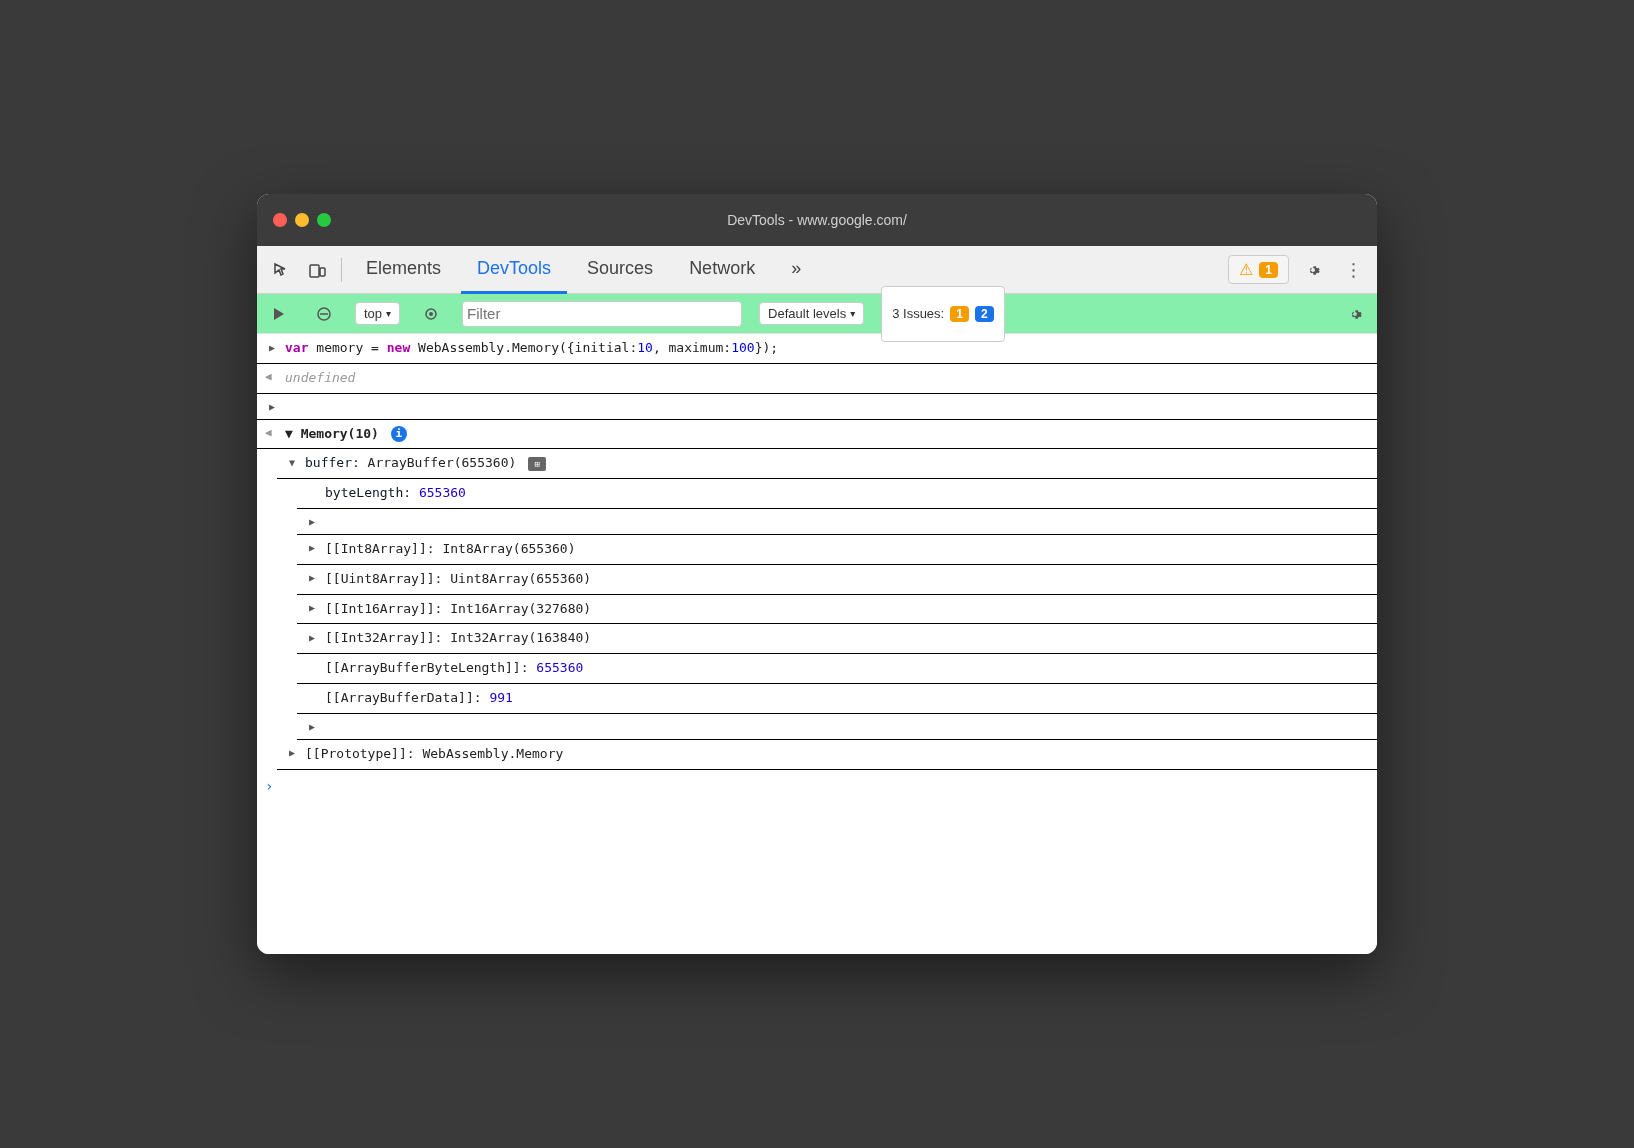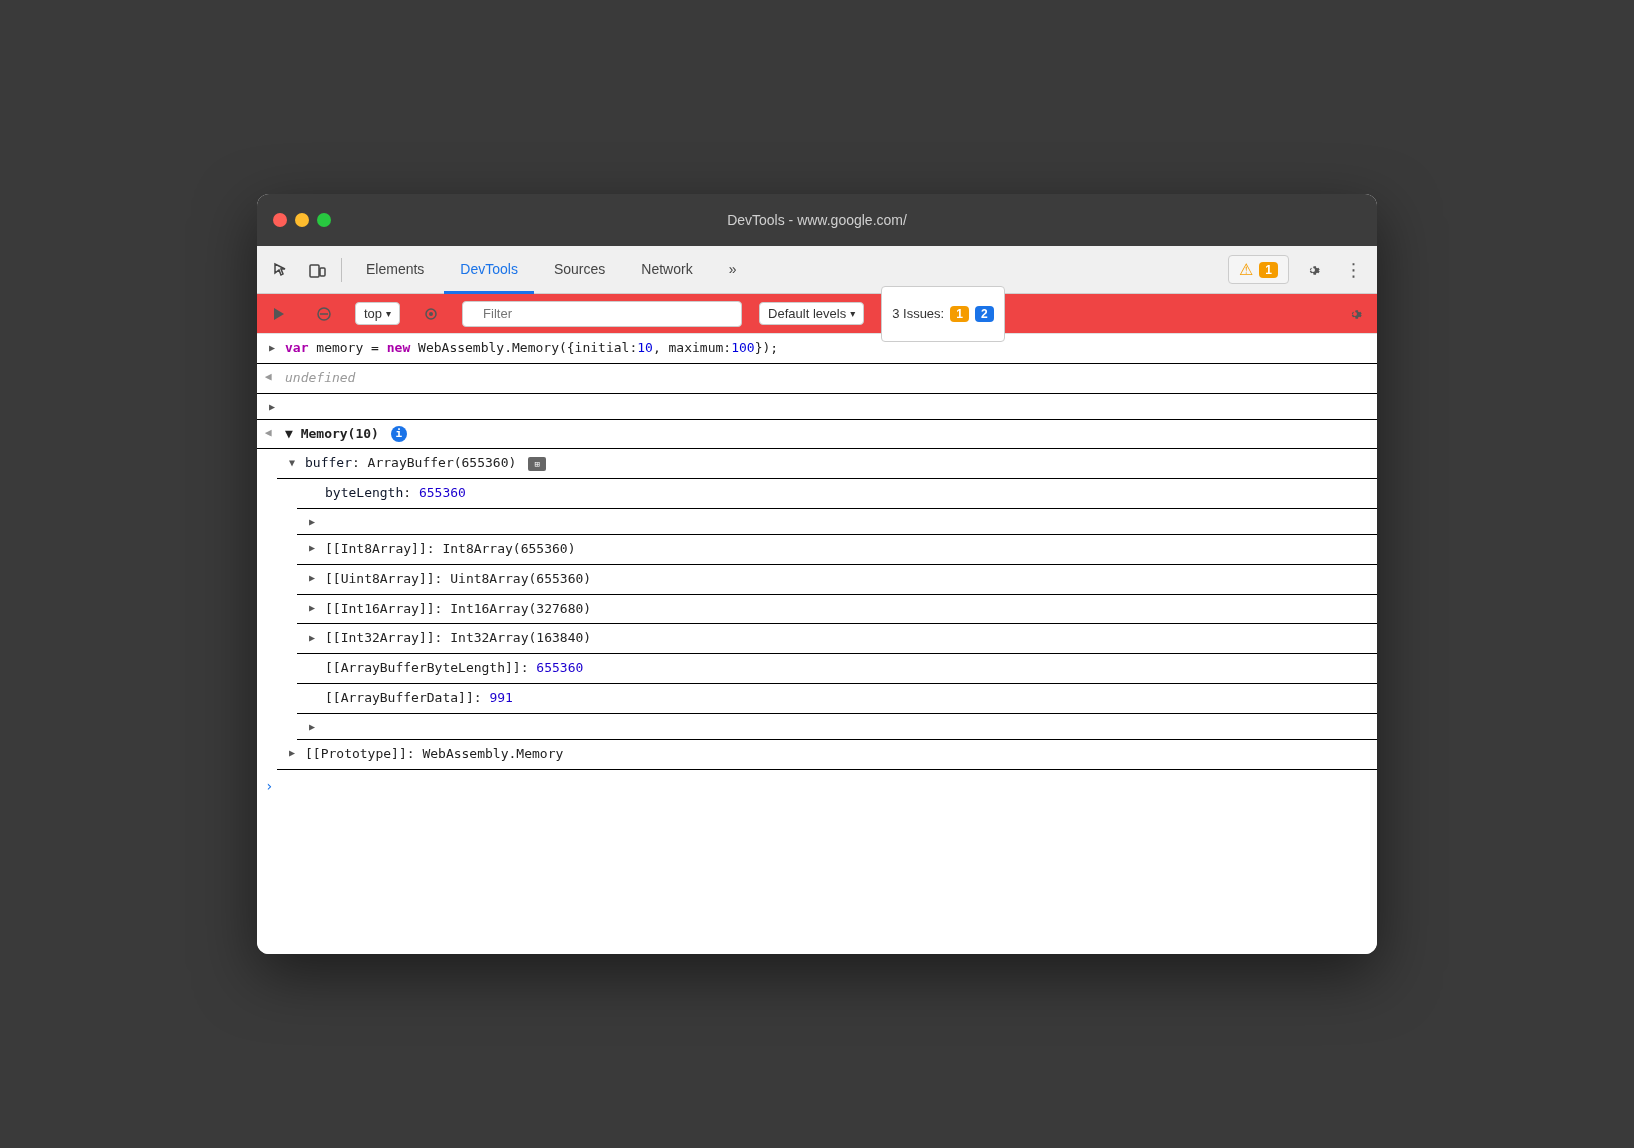--- a/index.html
+++ b/index.html
@@ -74,21 +74,21 @@
       height: 24px;
       background: #c0c0c0;
       margin: 0 4px;
     }
     .tab {
       padding: 0 16px;
       height: 48px;
       display: flex;
       align-items: center;
       cursor: pointer;
-      font-size: 14px;
+      font-size: 18px;
       color: #444;
       border-bottom: 3px solid transparent;
       margin-bottom: -1px;
     }
     .tab.active {
       color: #1a73e8;
       border-bottom: 3px solid #1a73e8;
       font-weight: 500;
     }
     .toolbar-right {
@@ -119,21 +119,21 @@
     }
     .badge-info {
       background: #1a73e8;
       color: white;
       border-radius: 4px;
       padding: 1px 6px;
       font-size: 12px;
       font-weight: 600;
     }
     .console-toolbar {
-      background: #ef4444;
+      background: #86efac;
       border-bottom: 1px solid #e0e0e0;
       display: flex;
       align-items: center;
       height: 40px;
       padding: 0 8px;
       gap: 17px;
     }
     .console-btn {
       width: 28px;
       height: 28px;
@@ -158,22 +158,22 @@
       cursor: pointer;
       font-size: 13px;
       color: #333;
     }
     .filter-input {
       flex: 1;
       max-width: 280px;
       height: 26px;
       border: 1px solid #ccc;
       border-radius: 4px;
-      padding: 0 20px;
-      font-size: 13px;
+      padding: 0 4px;
+      font-size: 15px;
       color: #333;
       background: white;
     }
     .levels-btn {
       display: flex;
       align-items: center;
       gap: 4px;
       padding: 3px 8px;
       border: 1px solid #ccc;
       border-radius: 4px;

